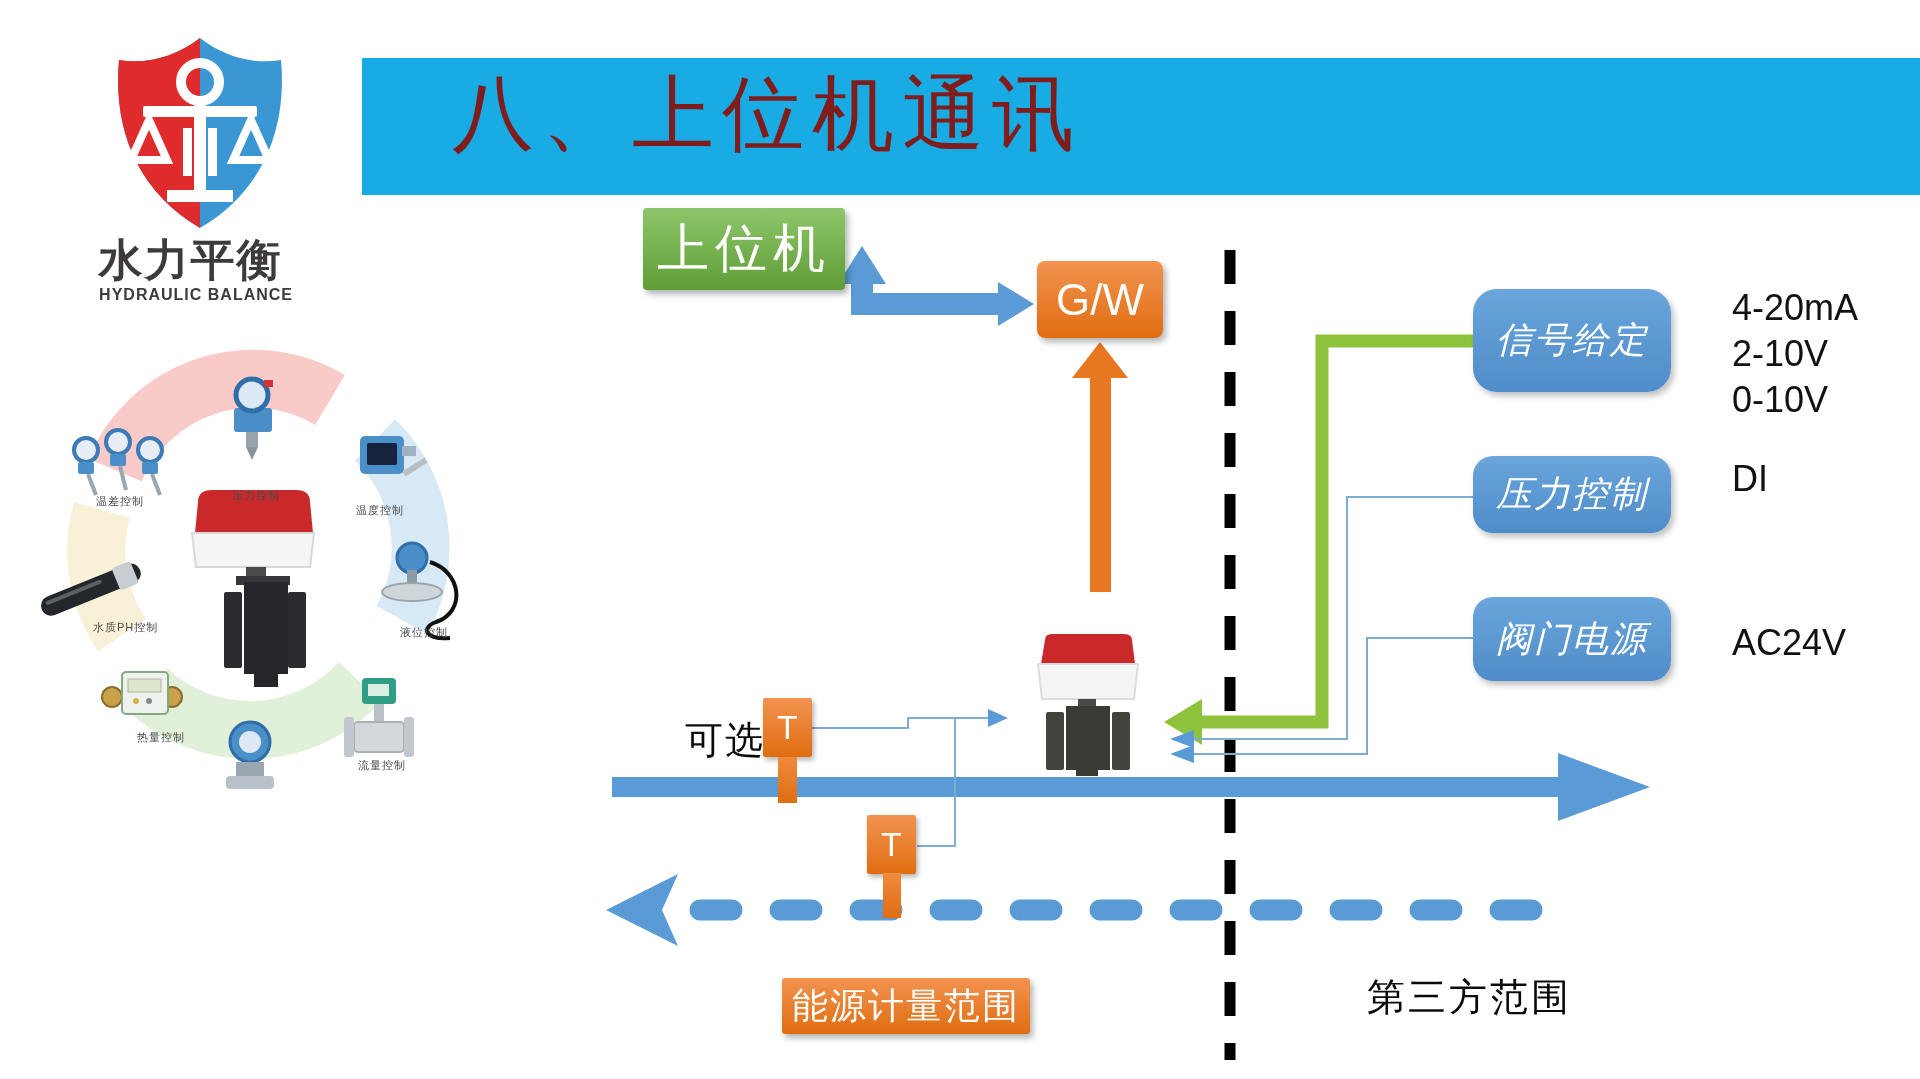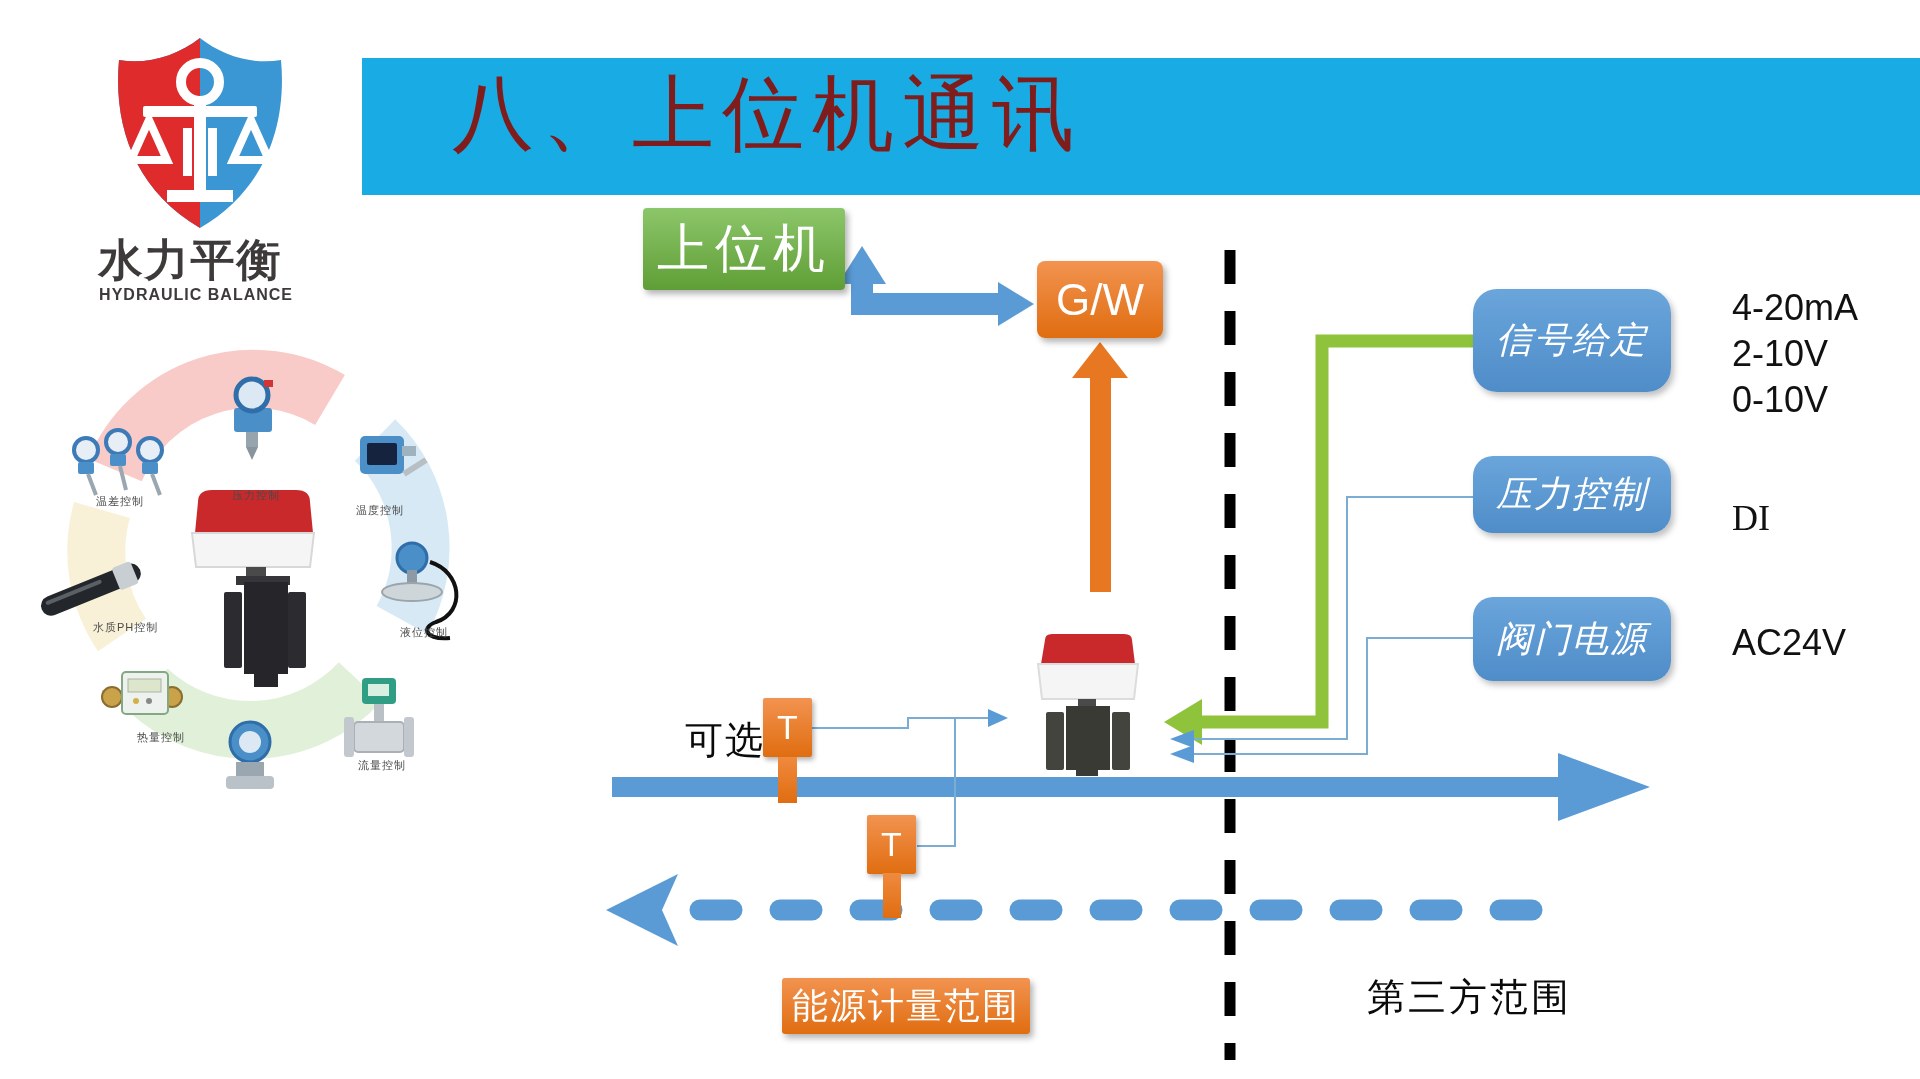--- a/index.html
+++ b/index.html
@@ -239,21 +239,21 @@
 
   <div class="abs out-box serif" style="top:289px;height:103px;border-radius:24px;">信号给定</div>
   <div class="abs out-box serif" style="top:456px;height:77px;border-radius:20px;">压力控制</div>
   <div class="abs out-box serif" style="top:597px;height:84px;border-radius:20px;">阀门电源</div>
 
   <div class="abs out-vals sans" style="top:285px;">
     <div>4-20mA</div>
     <div>2-10V</div>
     <div>0-10V</div>
   </div>
-  <div class="abs out-vals sans" style="top:495px;font-family:Liberation Serif, serif;">DI</div>
+  <div class="abs out-vals sans" style="top:456px;">DI</div>
   <div class="abs out-vals sans" style="top:620px;">AC24V</div>
 
   <div class="abs optional serif">可选</div>
 
   <div class="abs t-box sans" style="left:763px;top:698px;">T</div>
   <div class="abs t-stem" style="left:778px;top:757px;width:19px;height:46px;"></div>
   <div class="abs t-box sans" style="left:867px;top:815px;">T</div>
   <div class="abs t-stem" style="left:883px;top:873px;width:18px;height:45px;"></div>
 
   <div class="abs zone-left serif">能源计量范围</div>

